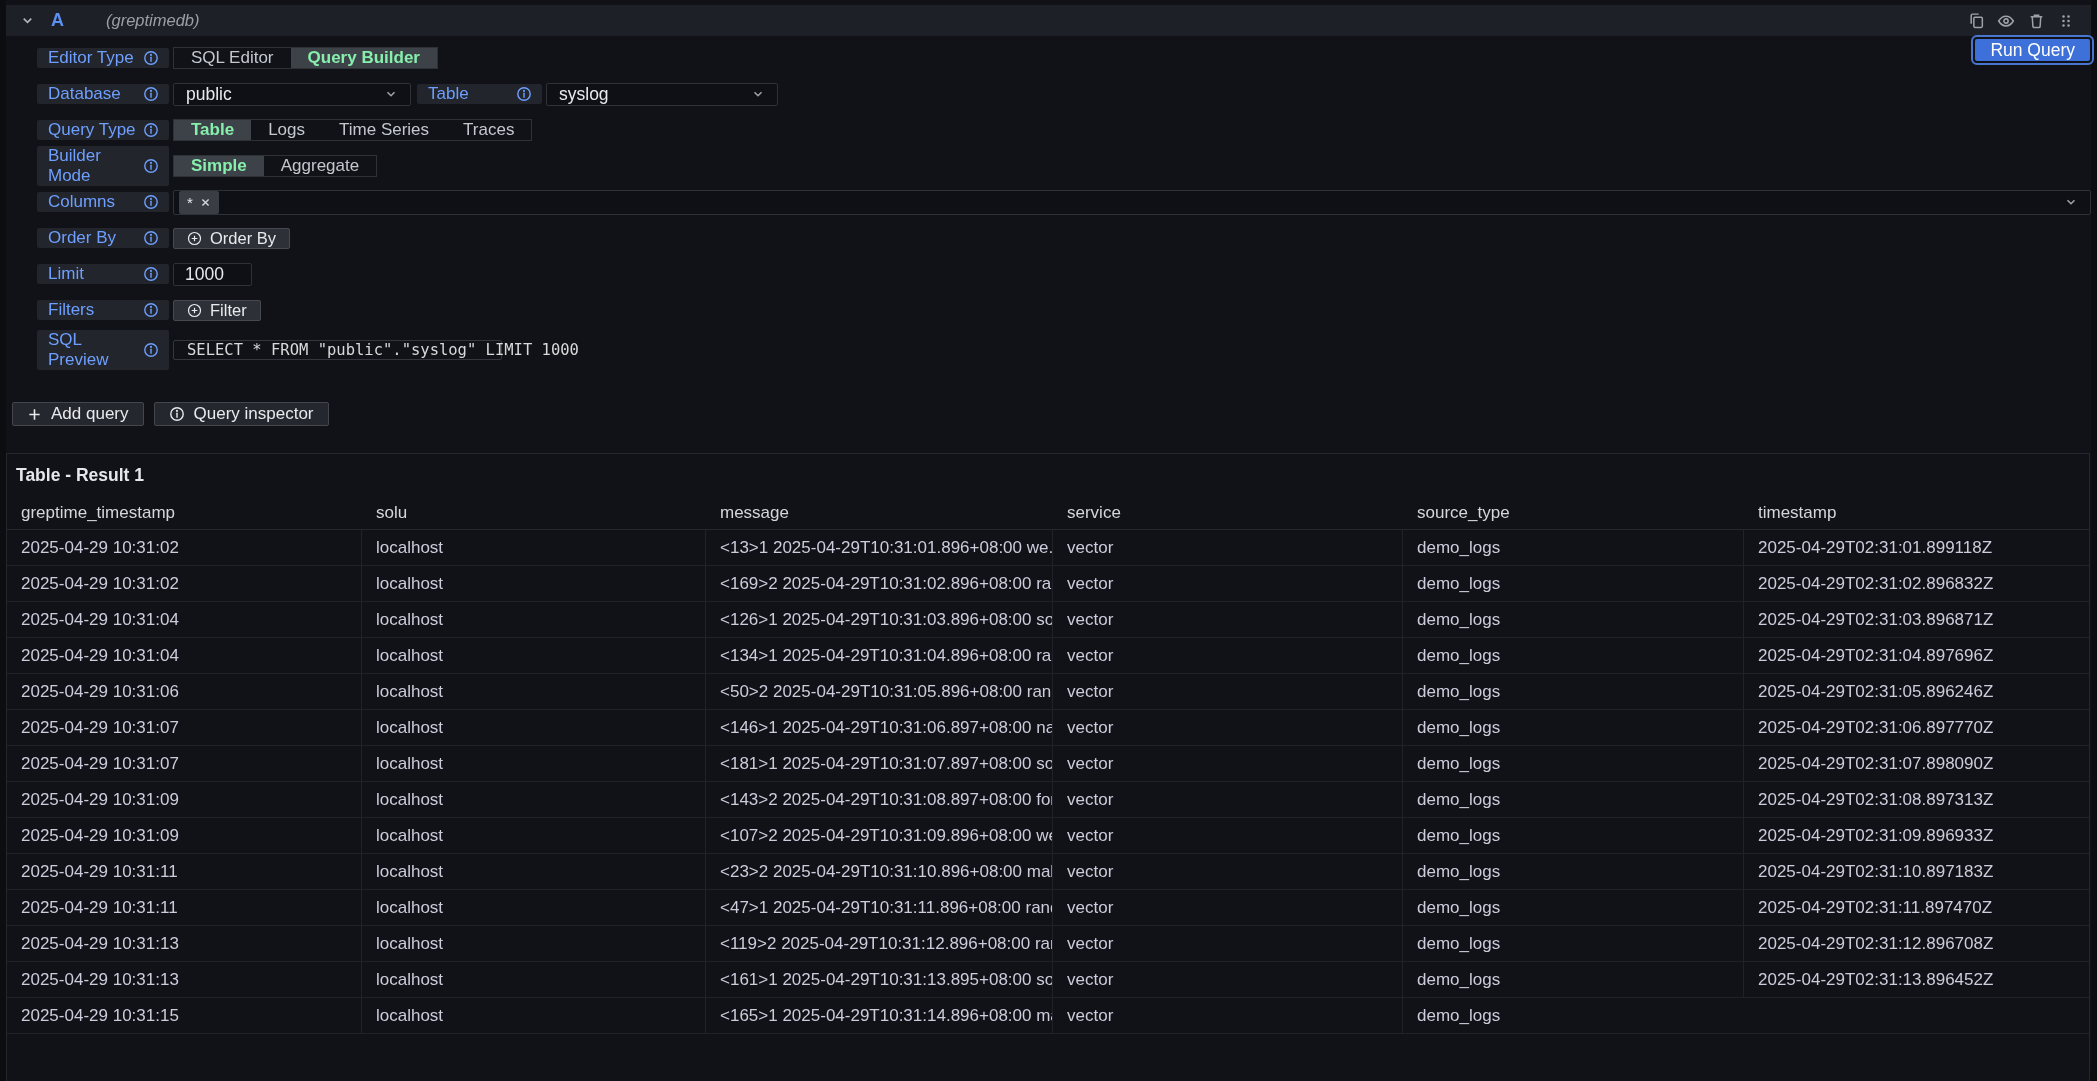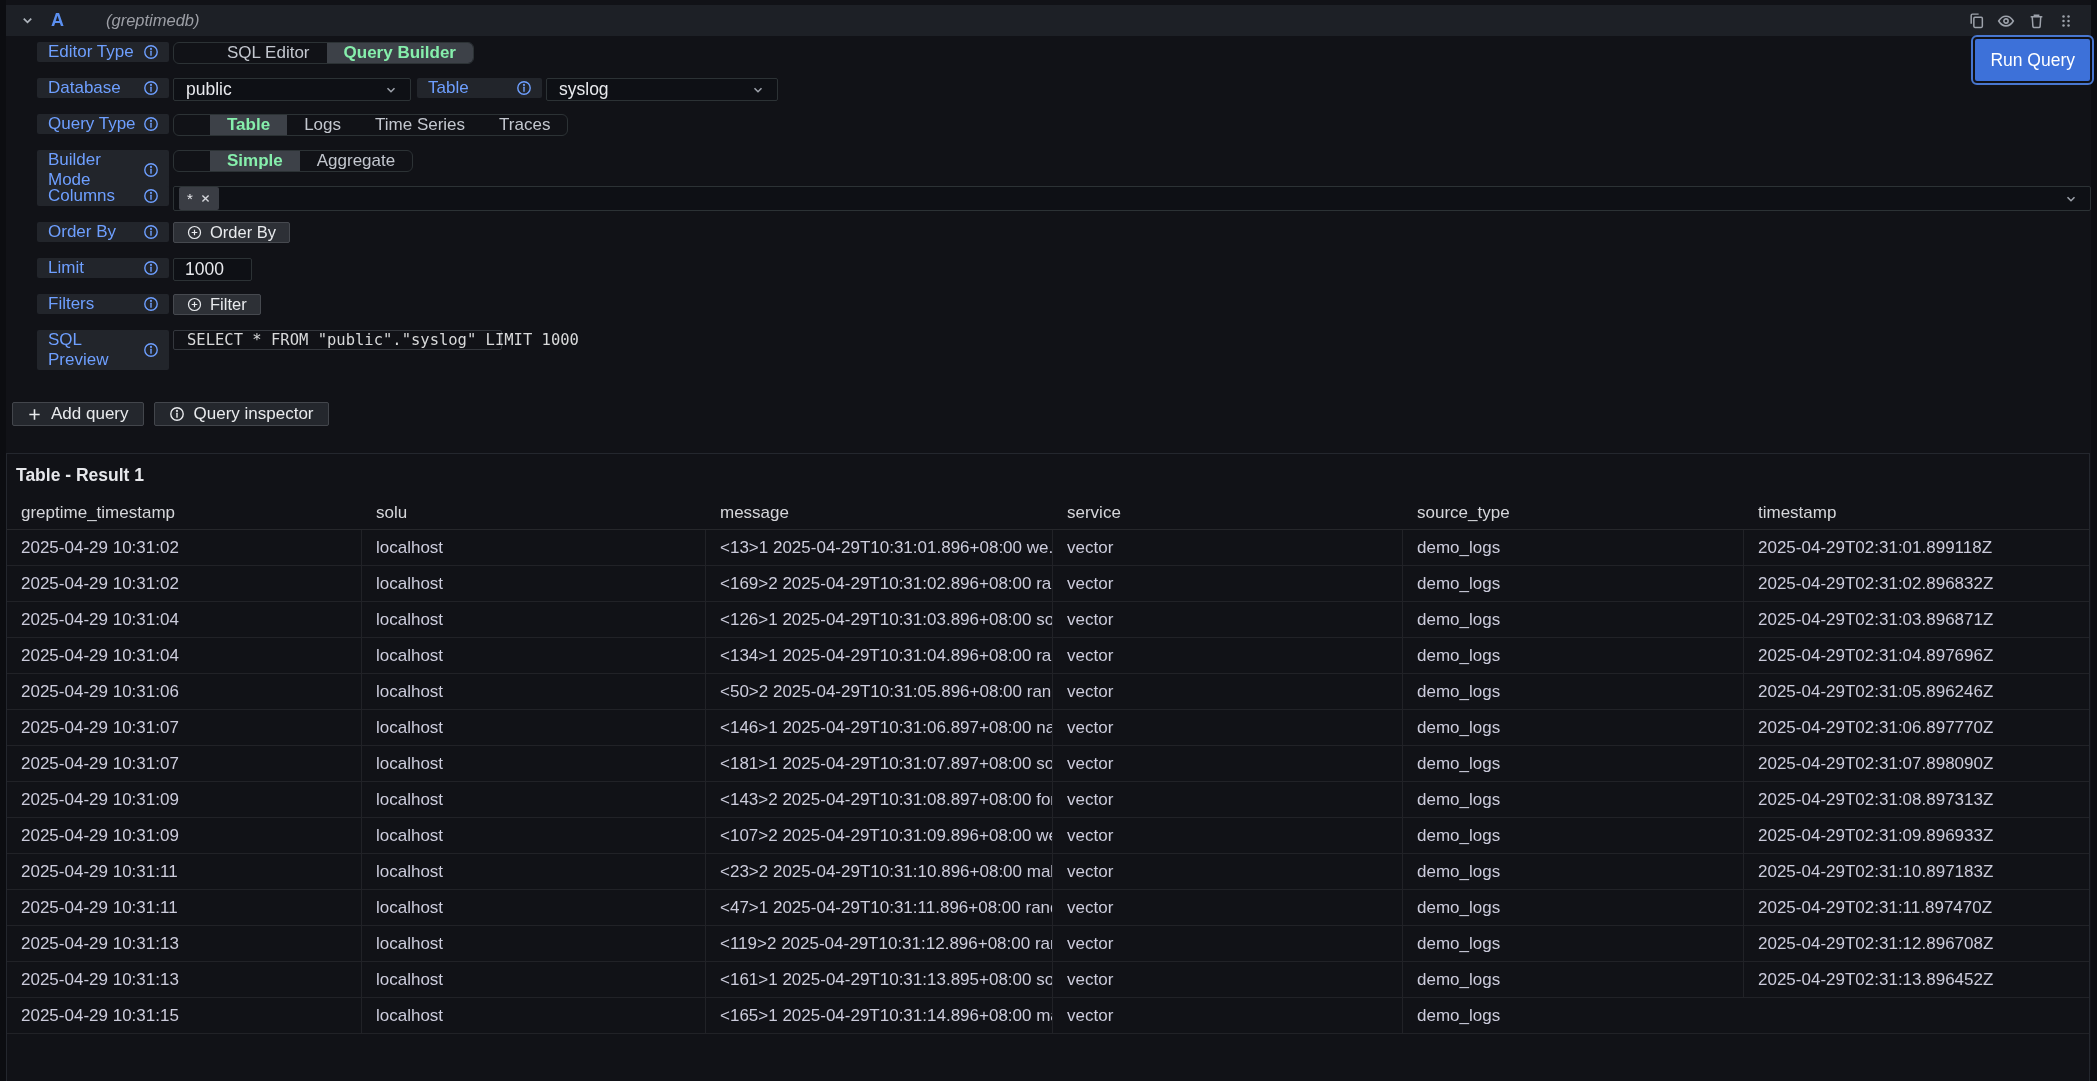--- a/index.html
+++ b/index.html
@@ -11,35 +11,35 @@
   
   .qheader{margin-top:5px;height:31px;background:#1d2026;display:flex;align-items:center;padding:0 10px 0 14px;}
   .qheader .chev{color:#aeb4bc;display:flex;margin-right:16px;cursor:pointer;}
   .refid{color:#5b8ff0;font-weight:700;font-size:18px;margin-right:42px;}
   .dsname{color:#9d9fa6;font-style:italic;font-size:16.5px;}
   .qheader .spacer{flex:1;}
   .hicon{color:#9da2ab;display:flex;align-items:center;justify-content:center;width:30px;height:26px;cursor:pointer;}
   .hicon svg{display:block;}
 
   
-  .run-query{position:absolute;top:39px;right:1px;height:42px;padding:0 15px;background:#3d71d9;color:#ffffff;
+  .run-query{position:absolute;top:39px;right:1px;height:22px;padding:0 15px;background:#3d71d9;color:#ffffff;
              border:none;border-radius:2px;font-family:inherit;font-size:17.5px;font-weight:500;cursor:pointer;
              outline:2px solid rgba(76,124,217,0.95);outline-offset:2px;}
 
   
   .form{margin:6px 0 0 31px;}
-  .frow{display:flex;align-items:flex-start;margin-bottom:4px;height:32px;}
+  .frow{display:flex;align-items:center;margin-bottom:4px;height:32px;}
   .frow.tall{height:40px;}
   .flabel{width:132px;background:#22252b;border-radius:2px;display:flex;align-items:center;
           justify-content:space-between;padding:0 10px 0 11px;margin-right:4px;flex:none;}
   .flabel .ltext{color:#6e9fff;font-size:17px;font-weight:500;}
   .info{color:#6e9fff;display:flex;cursor:pointer;}
   .info svg{display:block;}
 
-  .radiogroup{display:flex;border:1px solid #2c3235;border-radius:6px;background:#111217;overflow:hidden;padding-left:36px;}
+  .radiogroup{display:flex;border:1px solid #2c3235;border-radius:0;background:#111217;overflow:hidden;}
   .seg{background:transparent;border:none;color:#c3c7cf;font-family:inherit;font-size:17px;
        padding:0 17px;cursor:pointer;height:100%;}
   .seg.selected{background:#3d4148;color:#86efac;font-weight:700;}
 
   .select{background:#0e1015;border:1px solid #2c3235;border-radius:2px;display:flex;align-items:center;
           padding:0 12px;cursor:pointer;}
   .select .val{color:#e9eaee;font-size:17.5px;flex:1;}
   .select .caret{color:#9da2ab;display:flex;margin-left:8px;}
   .sel-db{width:238px;}
   .sel-table{width:232px;}

